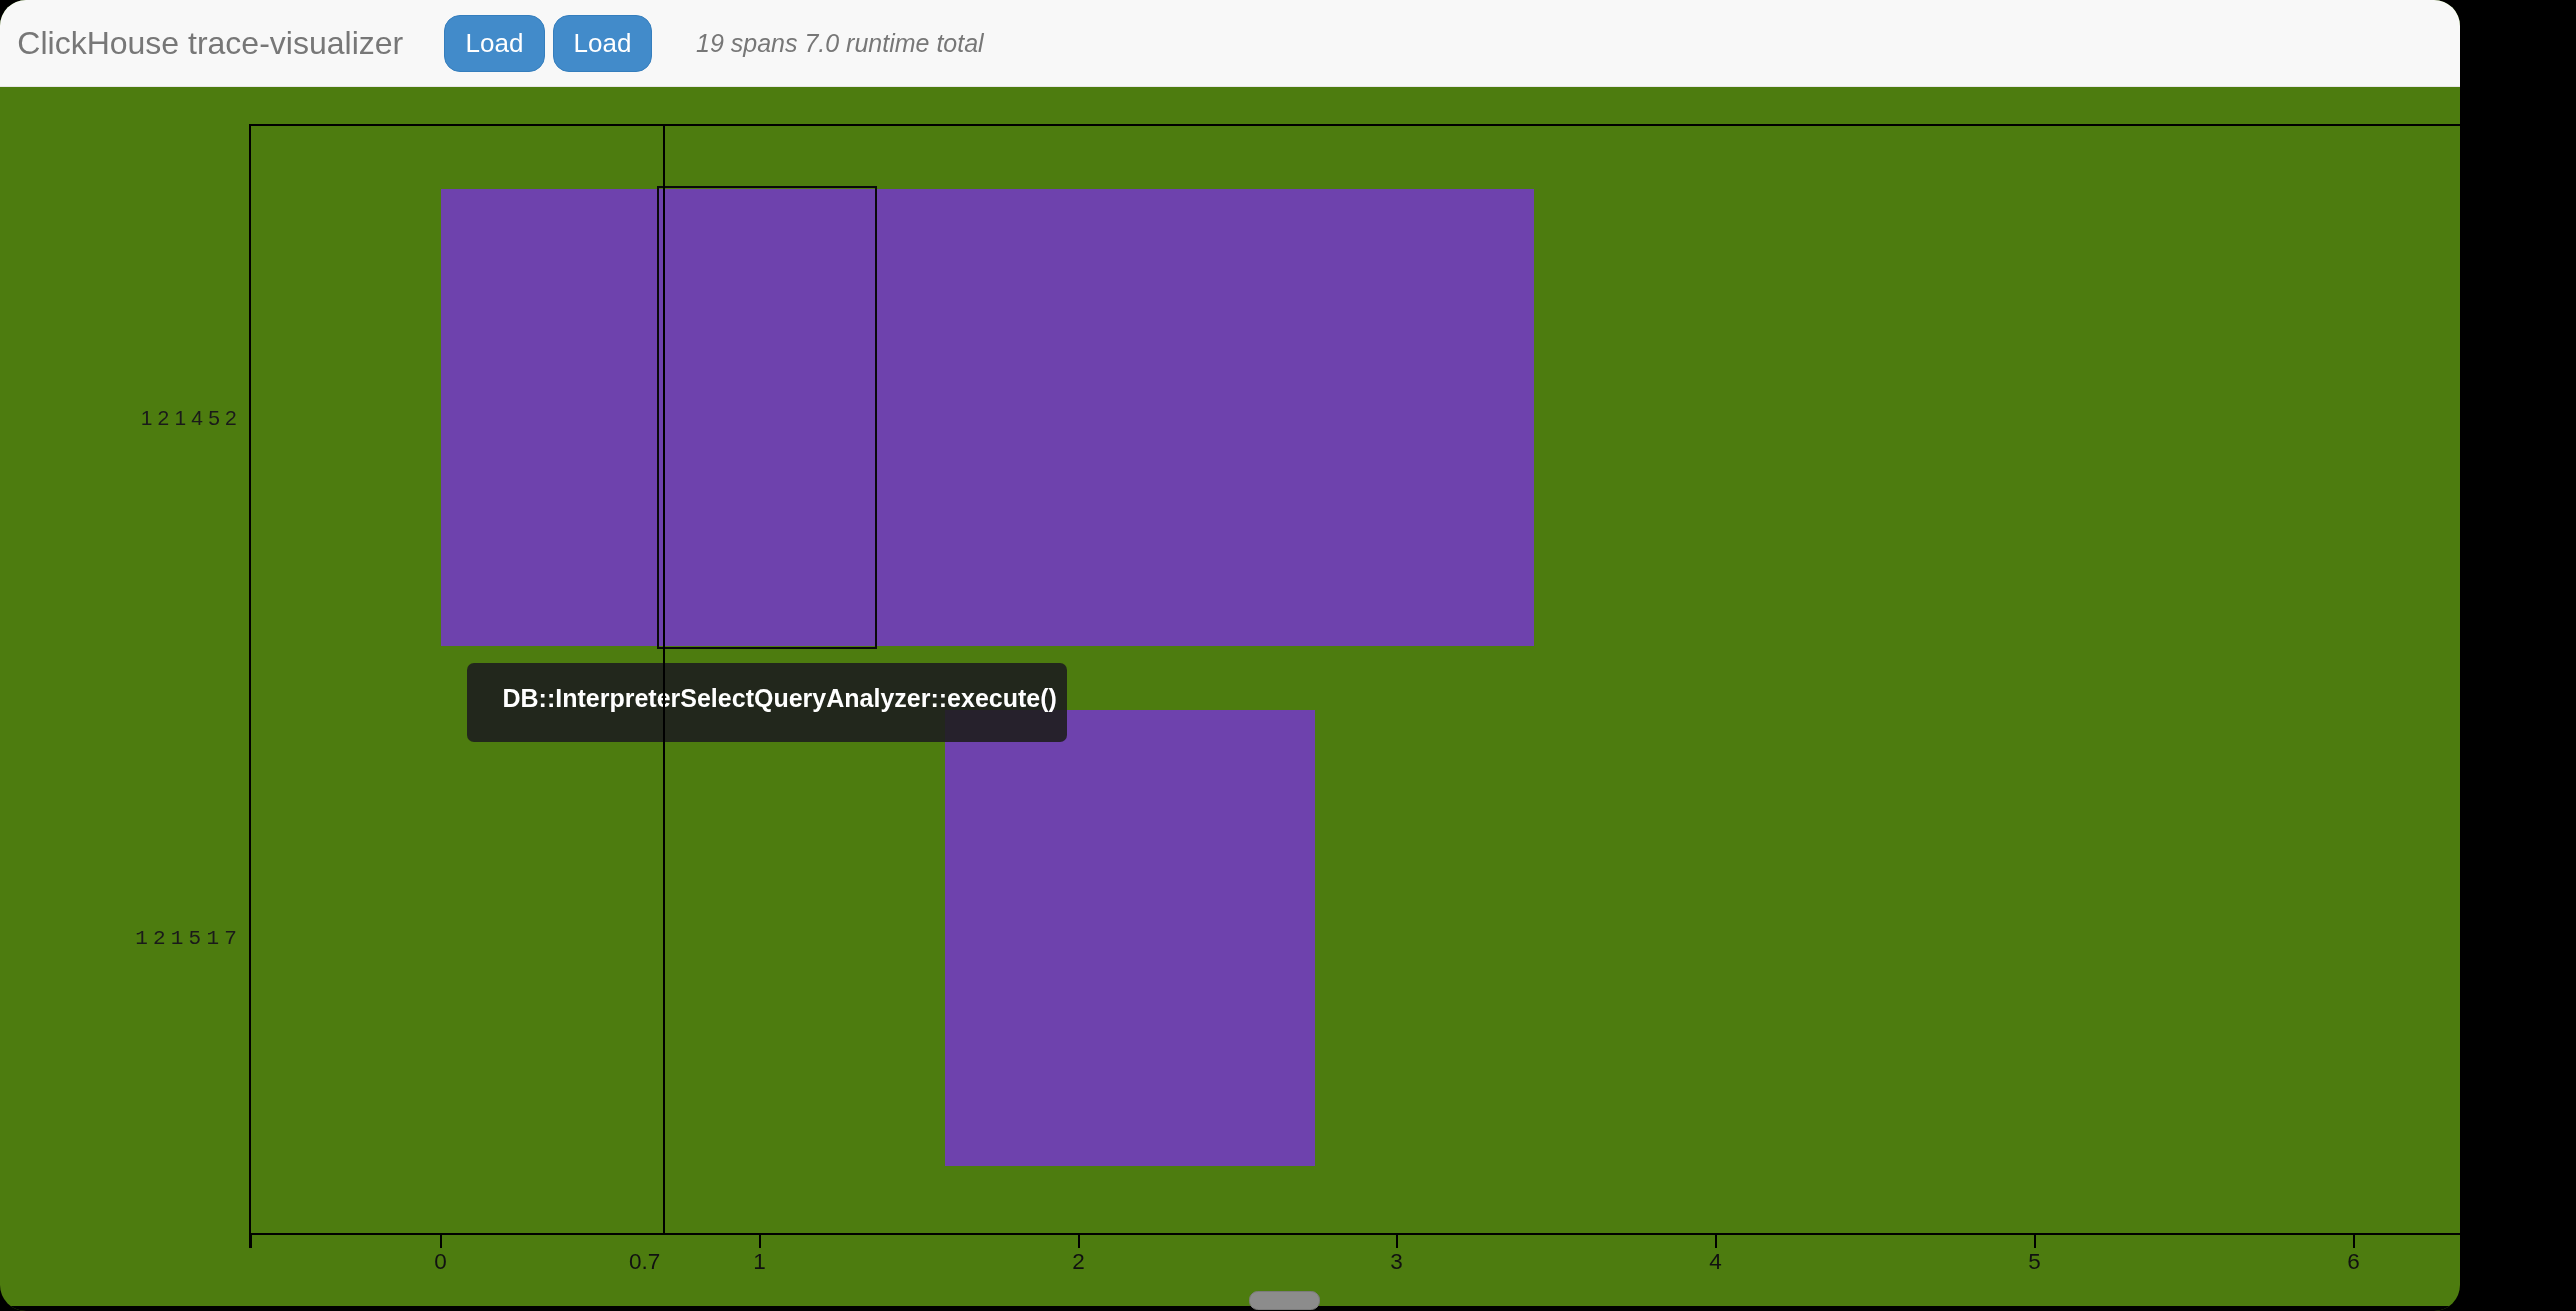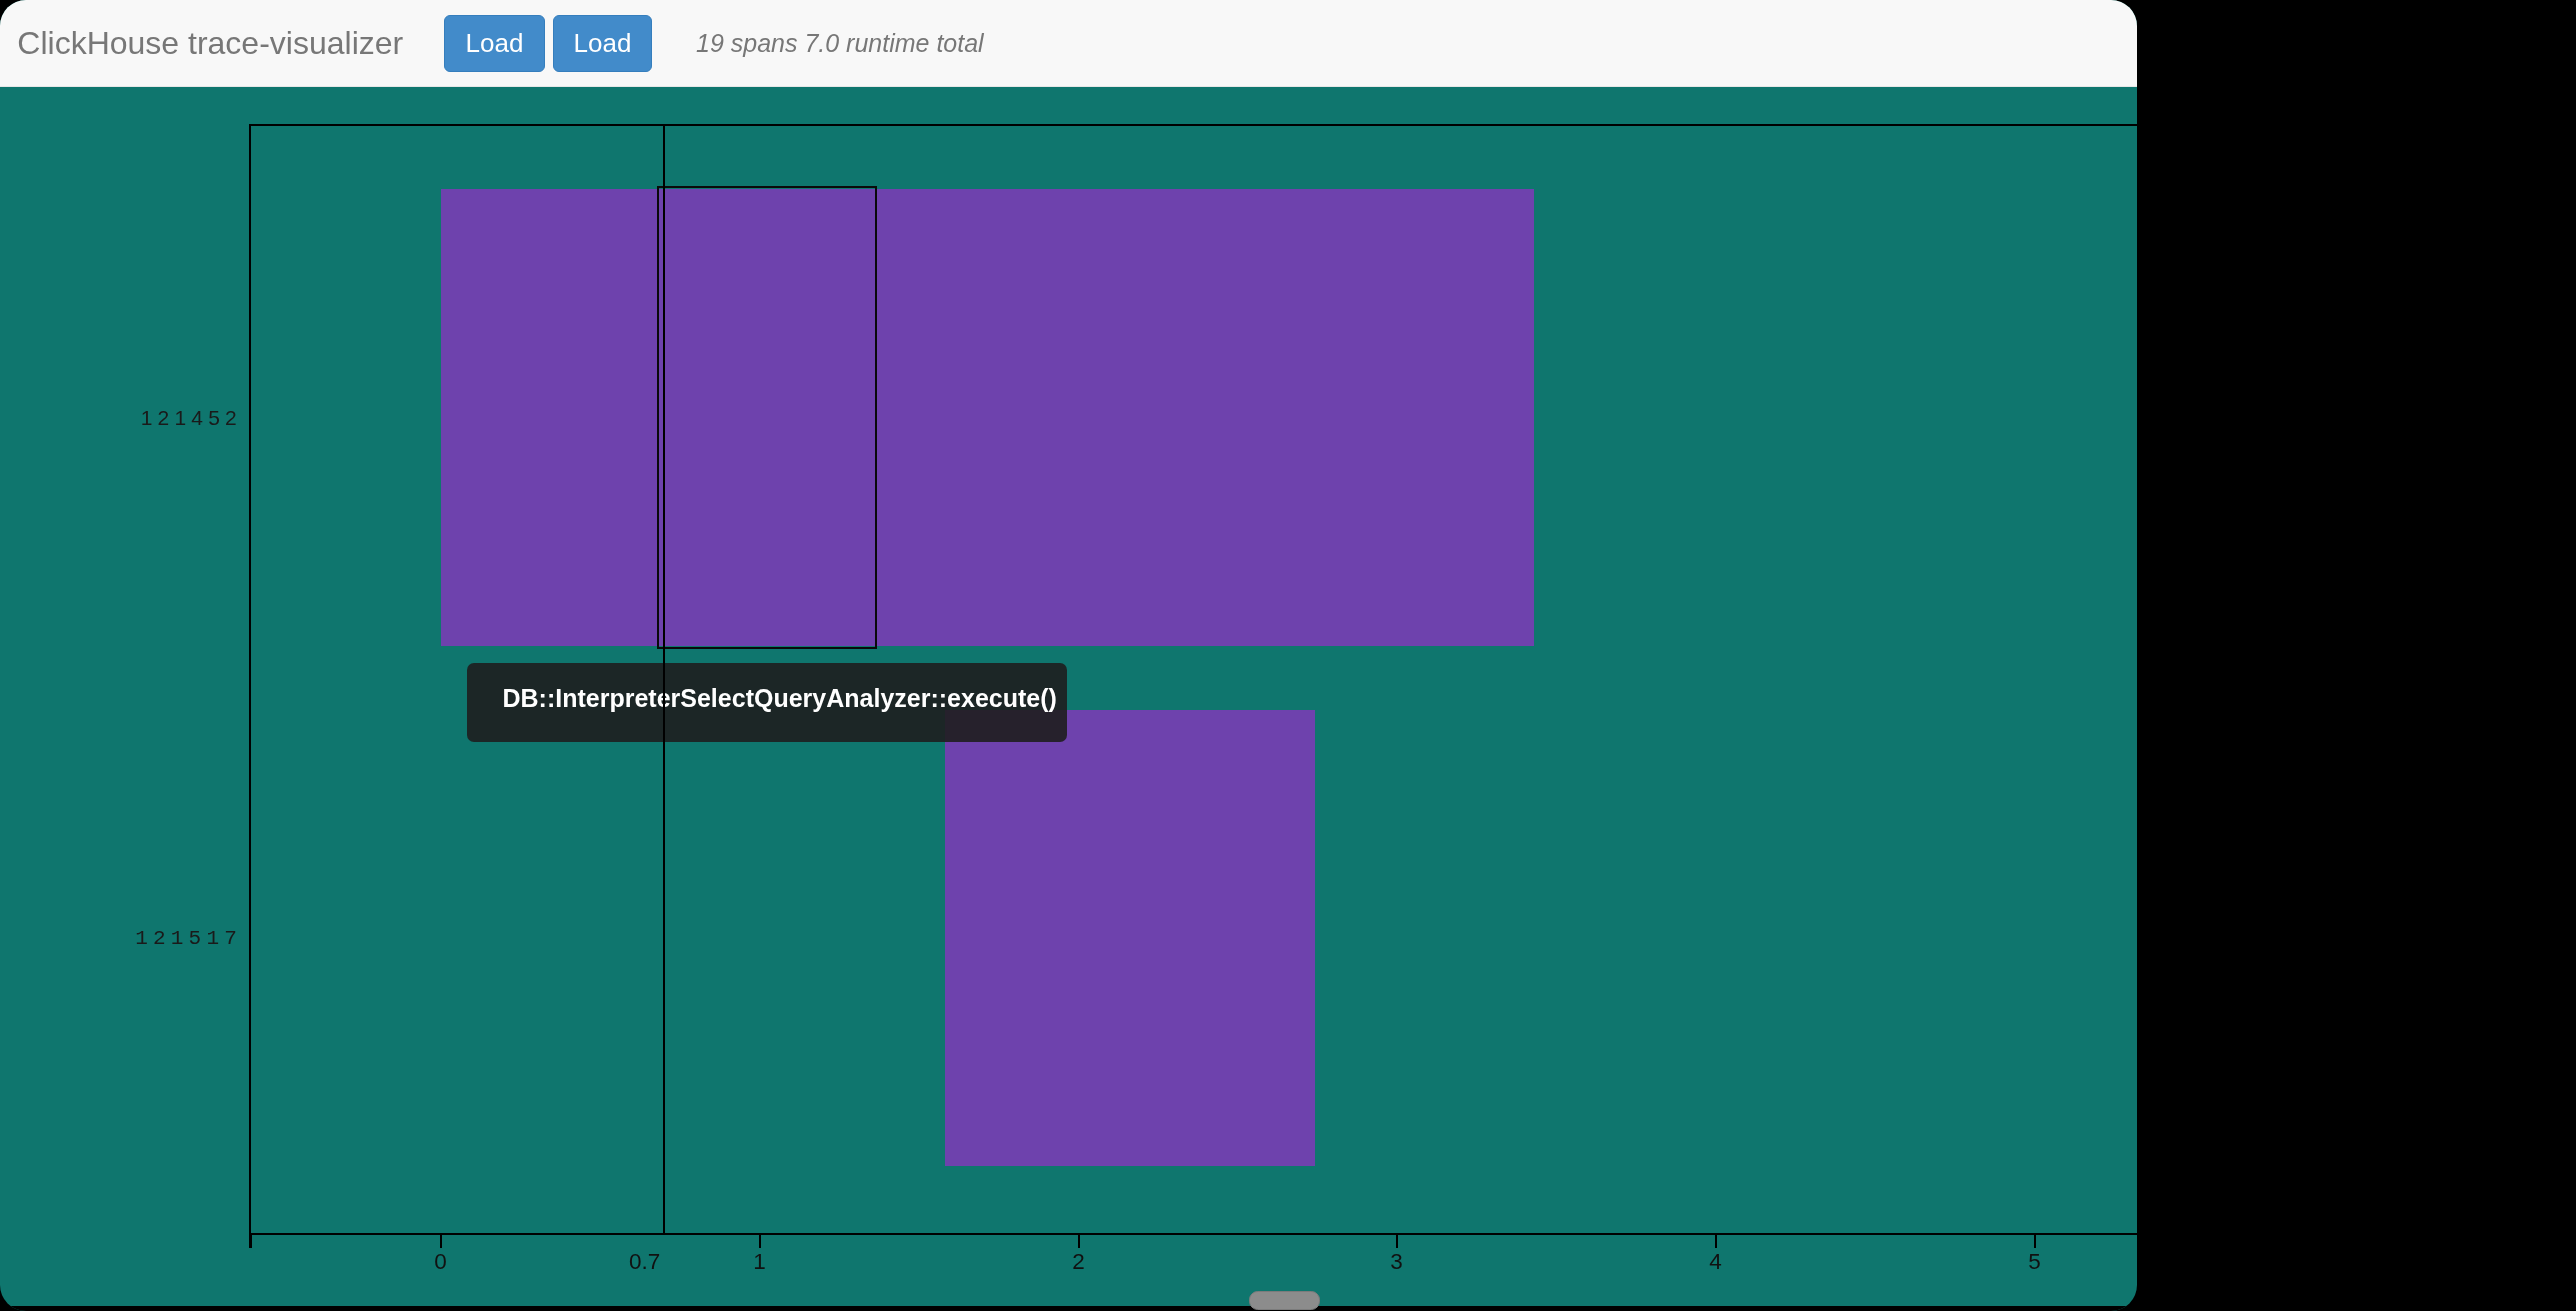--- a/index.html
+++ b/index.html
@@ -1,32 +1,32 @@
 <!DOCTYPE html>
 <html style="font-size:14px"><head>
 <meta charset="utf-8">
 <style>
   html,body{margin:0;padding:0;background:#000;}
   .page{
-    position:relative;width:2137px;height:1311px;background:#0f766e;
+    position:relative;width:2460px;height:1311px;background:#4d7c0f;
     border-radius:26px;overflow:hidden;
     font-family:"Liberation Sans",sans-serif;
   }
   
   .app-header{
     position:absolute;left:0;top:0;width:100%;height:87px;
     background:#f8f8f8;border-bottom:1.7px solid #e7e7e7;box-sizing:border-box;
   }
   .brand{
     position:absolute;left:17.3px;top:50%;transform:translateY(-50%);
     font-size:32px;color:#777;white-space:nowrap;
   }
   .btn{
     position:absolute;top:14.7px;height:57px;box-sizing:border-box;
-    background:#428bca;border:1.7px solid #357ebd;border-radius:6px;
+    background:#428bca;border:1.7px solid #357ebd;border-radius:16px;
     color:#fff;font-size:26px;font-family:inherit;cursor:pointer;
   }
   .btn-load{left:444px;width:101px;}
   .btn-find{left:553px;width:99px;}
   .status-text{
     position:absolute;left:696px;top:50%;transform:translateY(-50%);
     font-size:25px;color:#777;white-space:nowrap;font-style:italic;
   }
   
   .plot-frame{

